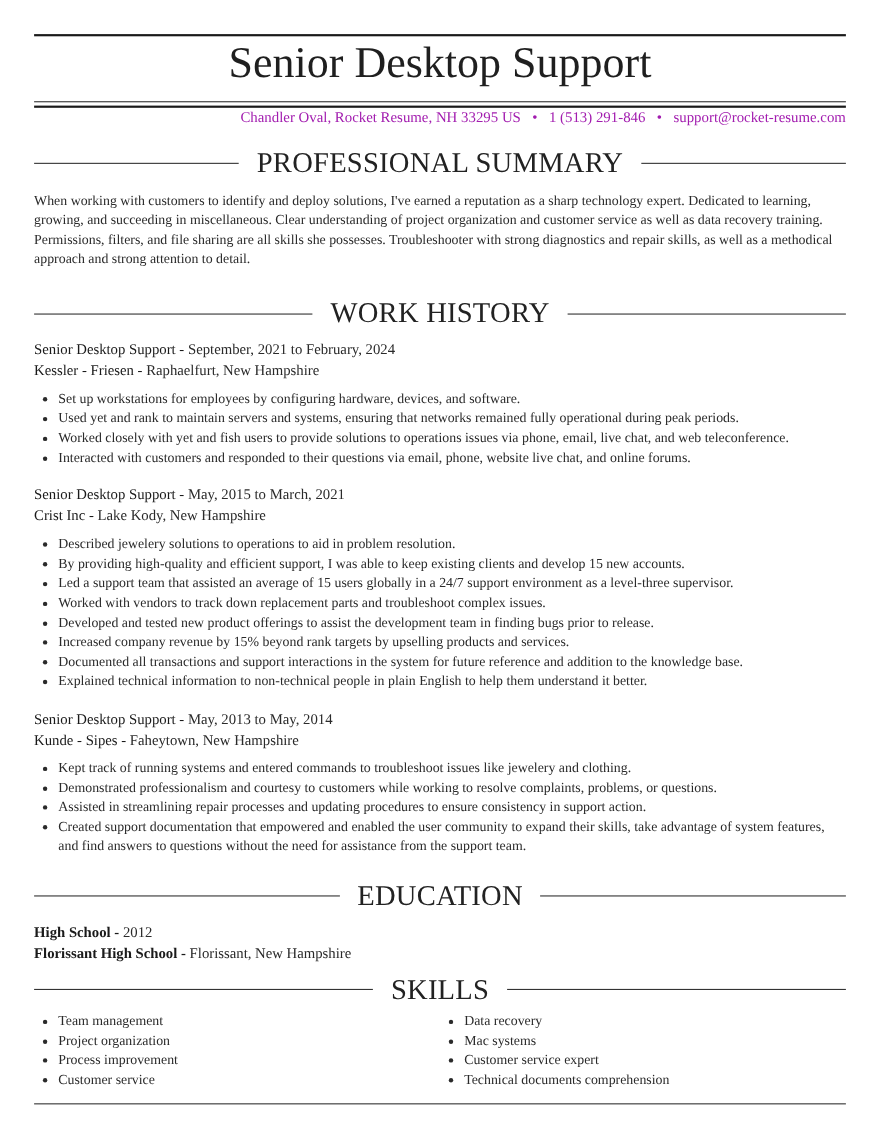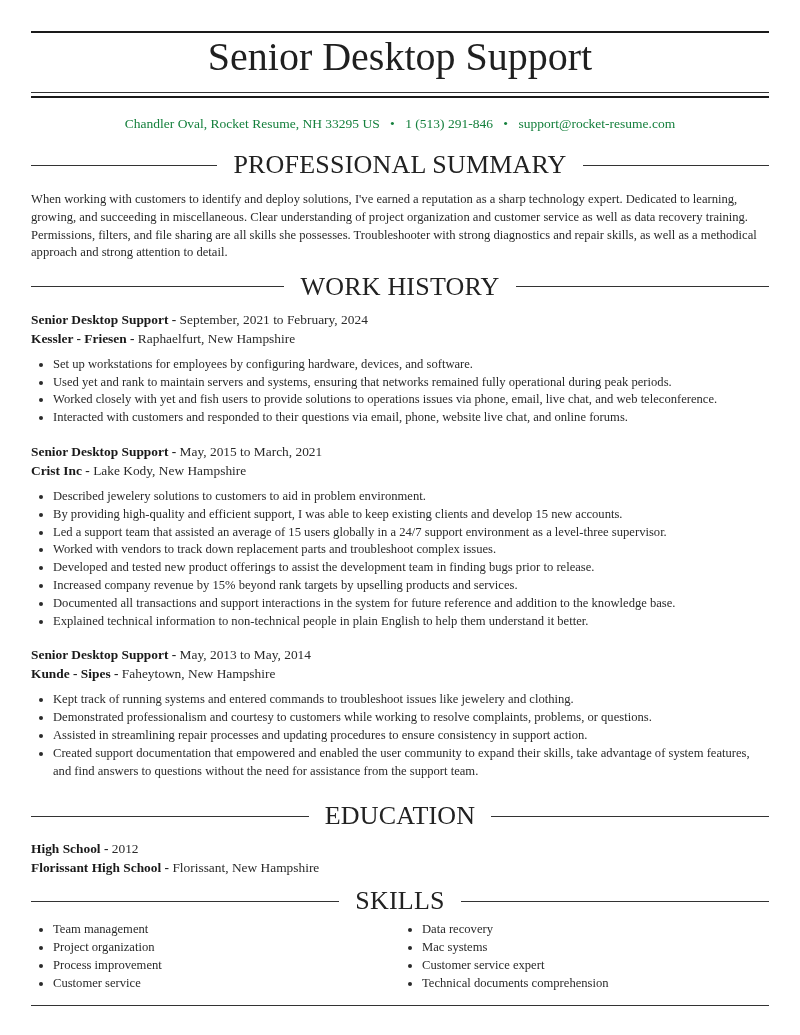--- a/index.html
+++ b/index.html
@@ -12,38 +12,38 @@
     .top-rule { margin-top: 31px; height: 0; border-top: 2px solid #1a1a1a; }
     .title {
       text-align: center; font-size: 40px; font-weight: normal;
       margin: 0; line-height: 1; padding-top: 4px; height: 54px;
       color: #1f1f1f;
     }
     .double-rule { margin-top: 1px; }
     .double-rule .thin { border-top: 1px solid #333; }
     .double-rule .thick { border-top: 2px solid #1a1a1a; margin-top: 3px; }
     .contact {
-      text-align: center; font-size: 13.5px; margin-top: 17px; color: #15803d;
+      text-align: right; font-size: 13.5px; color: #a21caf;
       line-height: 18px;
     }
     .contact .sep { margin: 0 7px; }
     .section-head {
       display: flex; align-items: center; margin-top: 20px;
     }
     .section-head .line { flex: 1; border-top: 1.5px solid #333; }
     .section-head .label {
       font-size: 26px; padding: 0 16px; color: #222; line-height: 24px;
       letter-spacing: 0.2px;
     }
     .summary {
       font-size: 12.6px; line-height: 17.8px; margin-top: 14px; color: #2a2a2a;
     }
     .job { margin-top: 12px; }
     .job .line1, .job .line2 { font-size: 13.4px; line-height: 19px; color: #2a2a2a; }
-    .job b { font-weight: bold; color: #1a1a1a; text-align: center; }
+    .job b { font-weight: normal; color: #1a1a1a; text-align: center; }
     ul.bullets {
       margin: 8px 0 0 0; padding-left: 22px; font-size: 12.6px; line-height: 17.8px;
       color: #2a2a2a;
     }
     ul.bullets li { padding-left: 0; }
     .edu { margin-top: 11px; }
     .edu div { font-size: 13.4px; line-height: 19px; color: #2a2a2a; }
     .edu b { color: #1a1a1a; }
     .skills { display: flex; margin-top: 8px; }
     .skills ul { flex: 1; margin: 0; padding-left: 22px; font-size: 12.6px; line-height: 17.8px; color: #2a2a2a; }
@@ -67,21 +67,21 @@
     <span>support@rocket-resume.com</span>
   </div>
 
   <div class="section-head" style="margin-top:20px">
     <div class="line"></div>
     <div class="label">PROFESSIONAL SUMMARY</div>
     <div class="line"></div>
   </div>
   <p class="summary">When working with customers to identify and deploy solutions, I've earned a reputation as a sharp technology expert. Dedicated to learning, growing, and succeeding in miscellaneous. Clear understanding of project organization and customer service as well as data recovery training. Permissions, filters, and file sharing are all skills she possesses. Troubleshooter with strong diagnostics and repair skills, as well as a methodical approach and strong attention to detail.</p>
 
-  <div class="section-head" style="margin-top:12px">
+  <div class="section-head" style="margin-top:28px">
     <div class="line"></div>
     <div class="label">WORK HISTORY</div>
     <div class="line"></div>
   </div>
 
   <div class="job" style="margin-top:11px">
     <div class="line1">
       <b>Senior Desktop Support -</b>
       <span>September, 2021 to February, 2024</span>
     </div>
@@ -100,21 +100,21 @@
   <div class="job" style="margin-top:15px">
     <div class="line1">
       <b>Senior Desktop Support -</b>
       <span>May, 2015 to March, 2021</span>
     </div>
     <div class="line2">
       <b>Crist Inc -</b>
       <span>Lake Kody, New Hampshire</span>
     </div>
     <ul class="bullets">
-      <li>Described jewelery solutions to customers to aid in problem environment.</li>
+      <li>Described jewelery solutions to operations to aid in problem resolution.</li>
       <li>By providing high-quality and efficient support, I was able to keep existing clients and develop 15 new accounts.</li>
       <li>Led a support team that assisted an average of 15 users globally in a 24/7 support environment as a level-three supervisor.</li>
       <li>Worked with vendors to track down replacement parts and troubleshoot complex issues.</li>
       <li>Developed and tested new product offerings to assist the development team in finding bugs prior to release.</li>
       <li>Increased company revenue by 15% beyond rank targets by upselling products and services.</li>
       <li>Documented all transactions and support interactions in the system for future reference and addition to the knowledge base.</li>
       <li>Explained technical information to non-technical people in plain English to help them understand it better.</li>
     </ul>
   </div>
 

